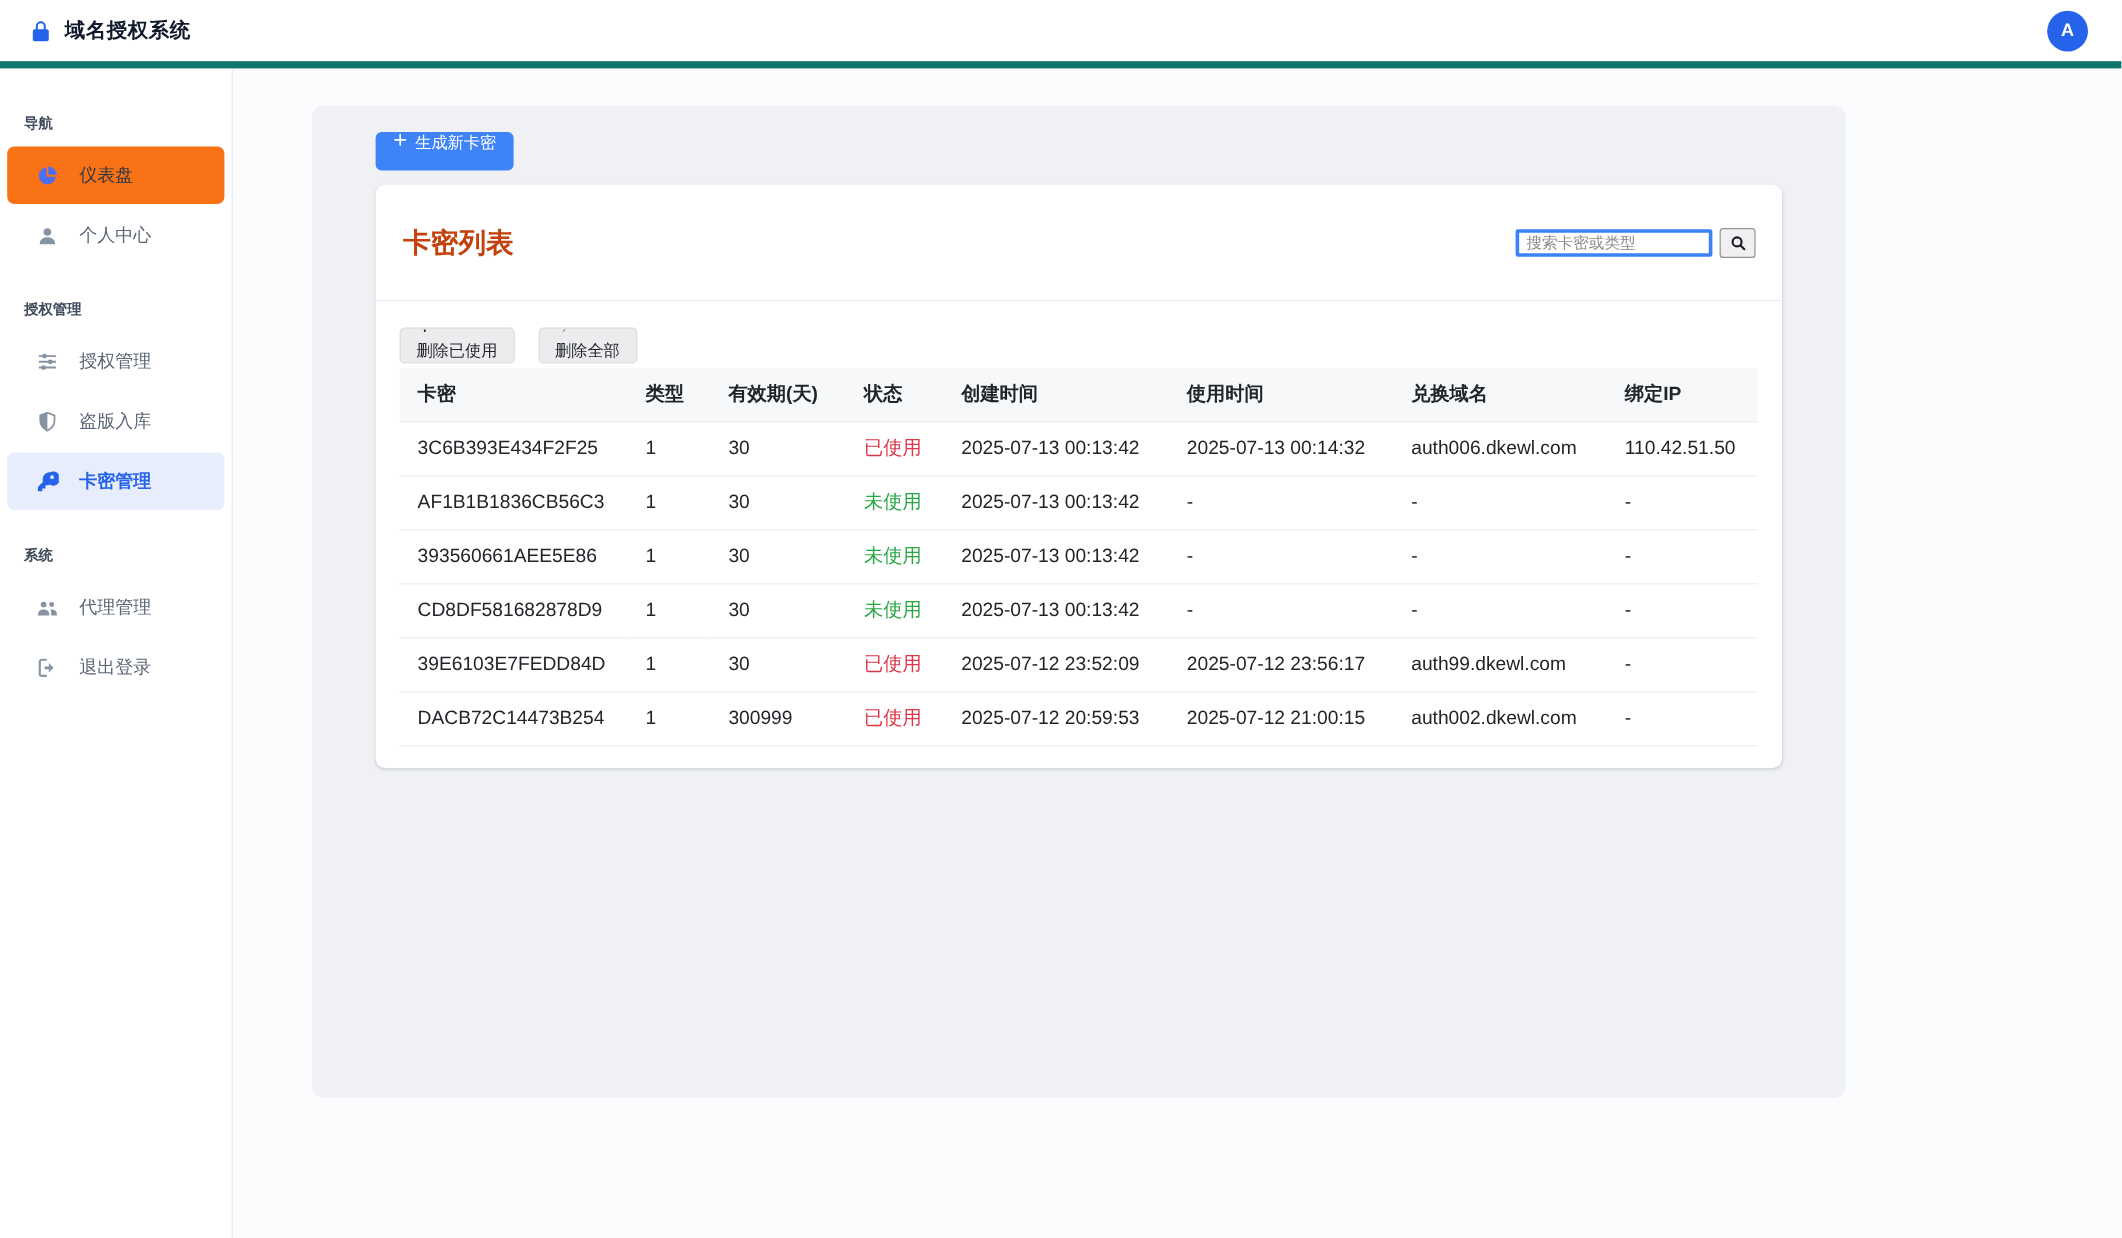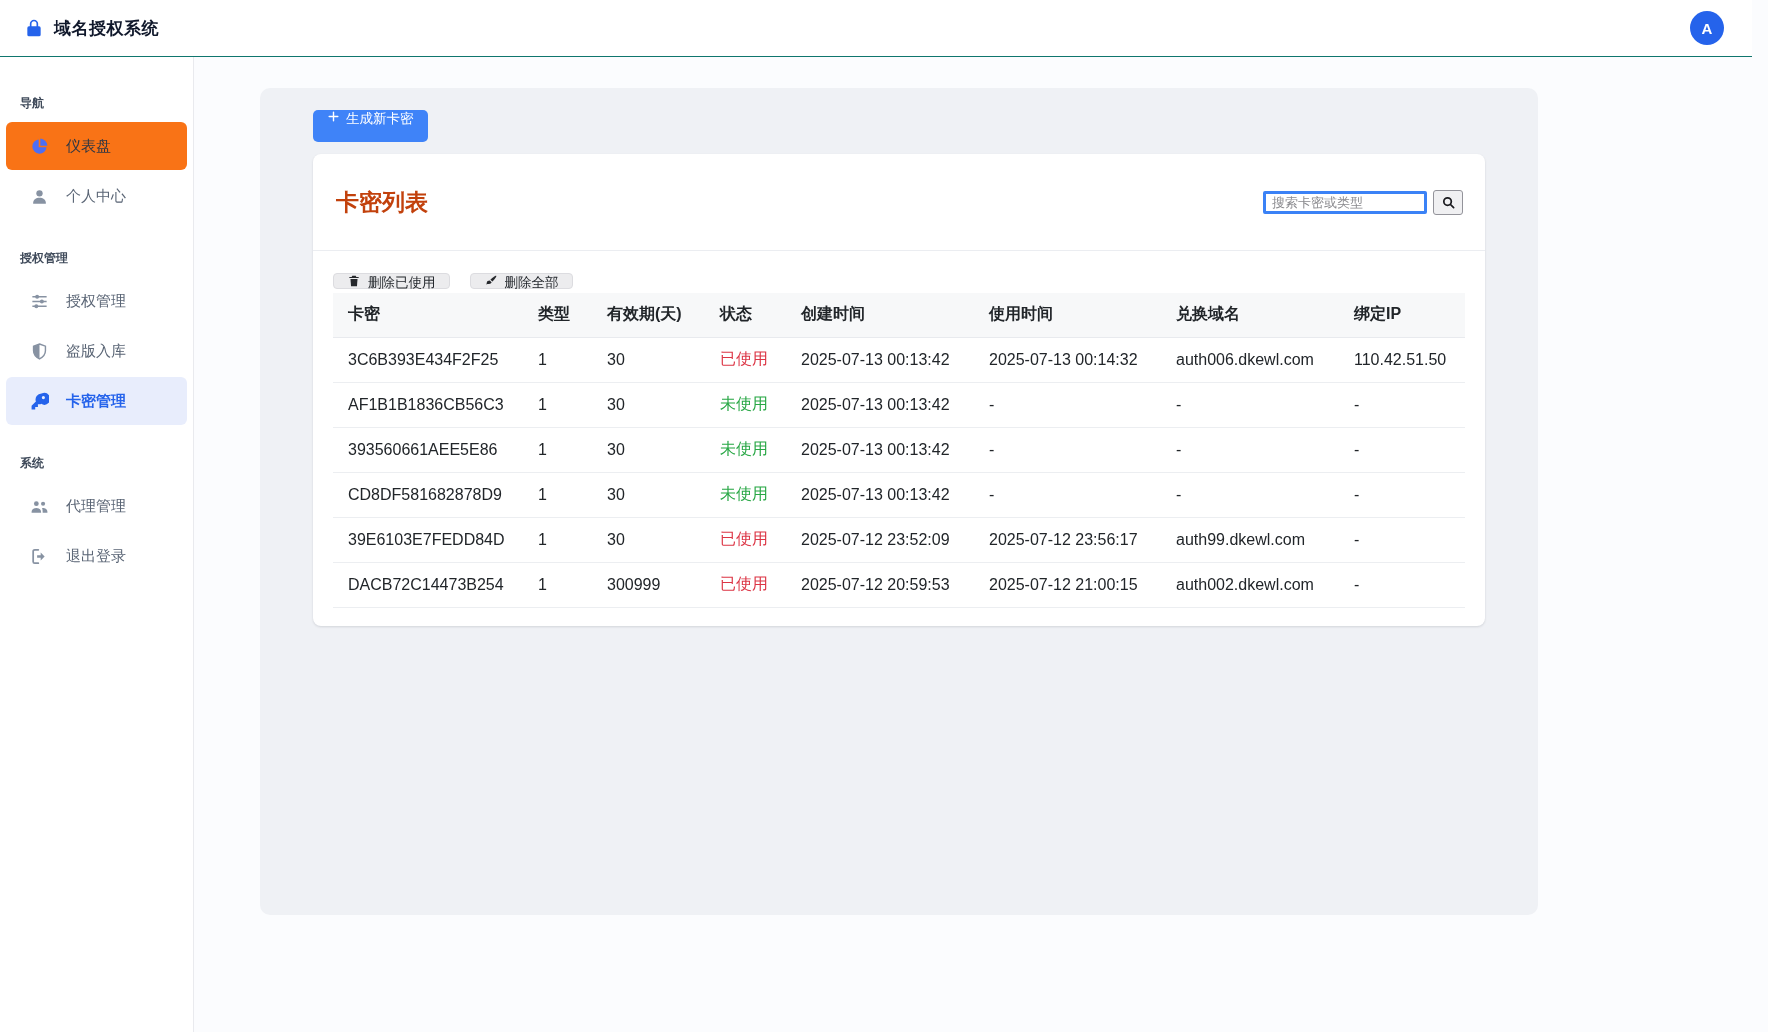--- a/index.html
+++ b/index.html
@@ -9,22 +9,22 @@
   html,body{width:1768px;height:1032px;}
   body{
     font-family:"Liberation Sans", sans-serif;
     background:#fbfcfe;
     position:relative;
     overflow:hidden;
     color:#212529;
   }
   
   .app-header{
-    position:absolute;top:0;left:0;right:16px;height:57px;
-    background:#fff;border-bottom:1px solid #0f766e;
+    position:absolute;top:0;left:0;right:0;height:57px;
+    background:#fff;border-bottom:6px solid #0f766e;
     display:flex;align-items:center;justify-content:space-between;
     padding:0 28px 0 24px;z-index:3;
   }
   .brand{display:flex;align-items:center;gap:10px;}
   .brand .logo{width:20px;height:20px;color:var(--accent);}
   .brand-title{font-size:17px;font-weight:bold;color:#10182b;letter-spacing:.5px;}
   .avatar{
     width:34px;height:34px;border-radius:50%;background:var(--accent);
     color:#fff;font-size:15px;font-weight:bold;
     display:flex;align-items:center;justify-content:center;cursor:pointer;
@@ -80,23 +80,23 @@
   .search-input::placeholder{color:#8a8a8e;}
   .search-btn{
     width:30px;height:25px;background:#f0f0f2;border:1px solid #93939a;
     border-radius:3px;display:inline-flex;align-items:center;justify-content:center;
     cursor:pointer;
   }
   .search-btn svg{width:15px;height:15px;color:#1b1b1f;}
   .card-body{padding:22px 20px 18px;}
   .plain-btns{display:flex;gap:20px;margin-bottom:4px;}
   .btn-plain{
-    height:16px;padding:0 13px;background:#ececee;border:1px solid #dcdce0;
+    height:30px;padding:0 13px;background:#ececee;border:1px solid #dcdce0;
     border-radius:4px;color:#1f2328;font-size:13.5px;font-family:inherit;
-    display:inline-flex;align-items:flex-start;gap:7px;cursor:pointer;
+    display:inline-flex;align-items:flex-start;gap:7px;cursor:pointer;flex-direction:column;
   }
   .btn-plain svg{width:14px;height:14px;color:#26282c;}
   
   table{width:100%;border-collapse:collapse;font-size:16px;color:#212529;table-layout:fixed;}
   thead th{
     background:#f7f8f9;text-align:left;font-weight:600;
     height:44px;padding:0 4px 0 15px;border-bottom:1px solid #e8eaee;
   }
   tbody td{
     height:45px;padding:0 4px 0 15px;border-bottom:1px solid #eceef1;

